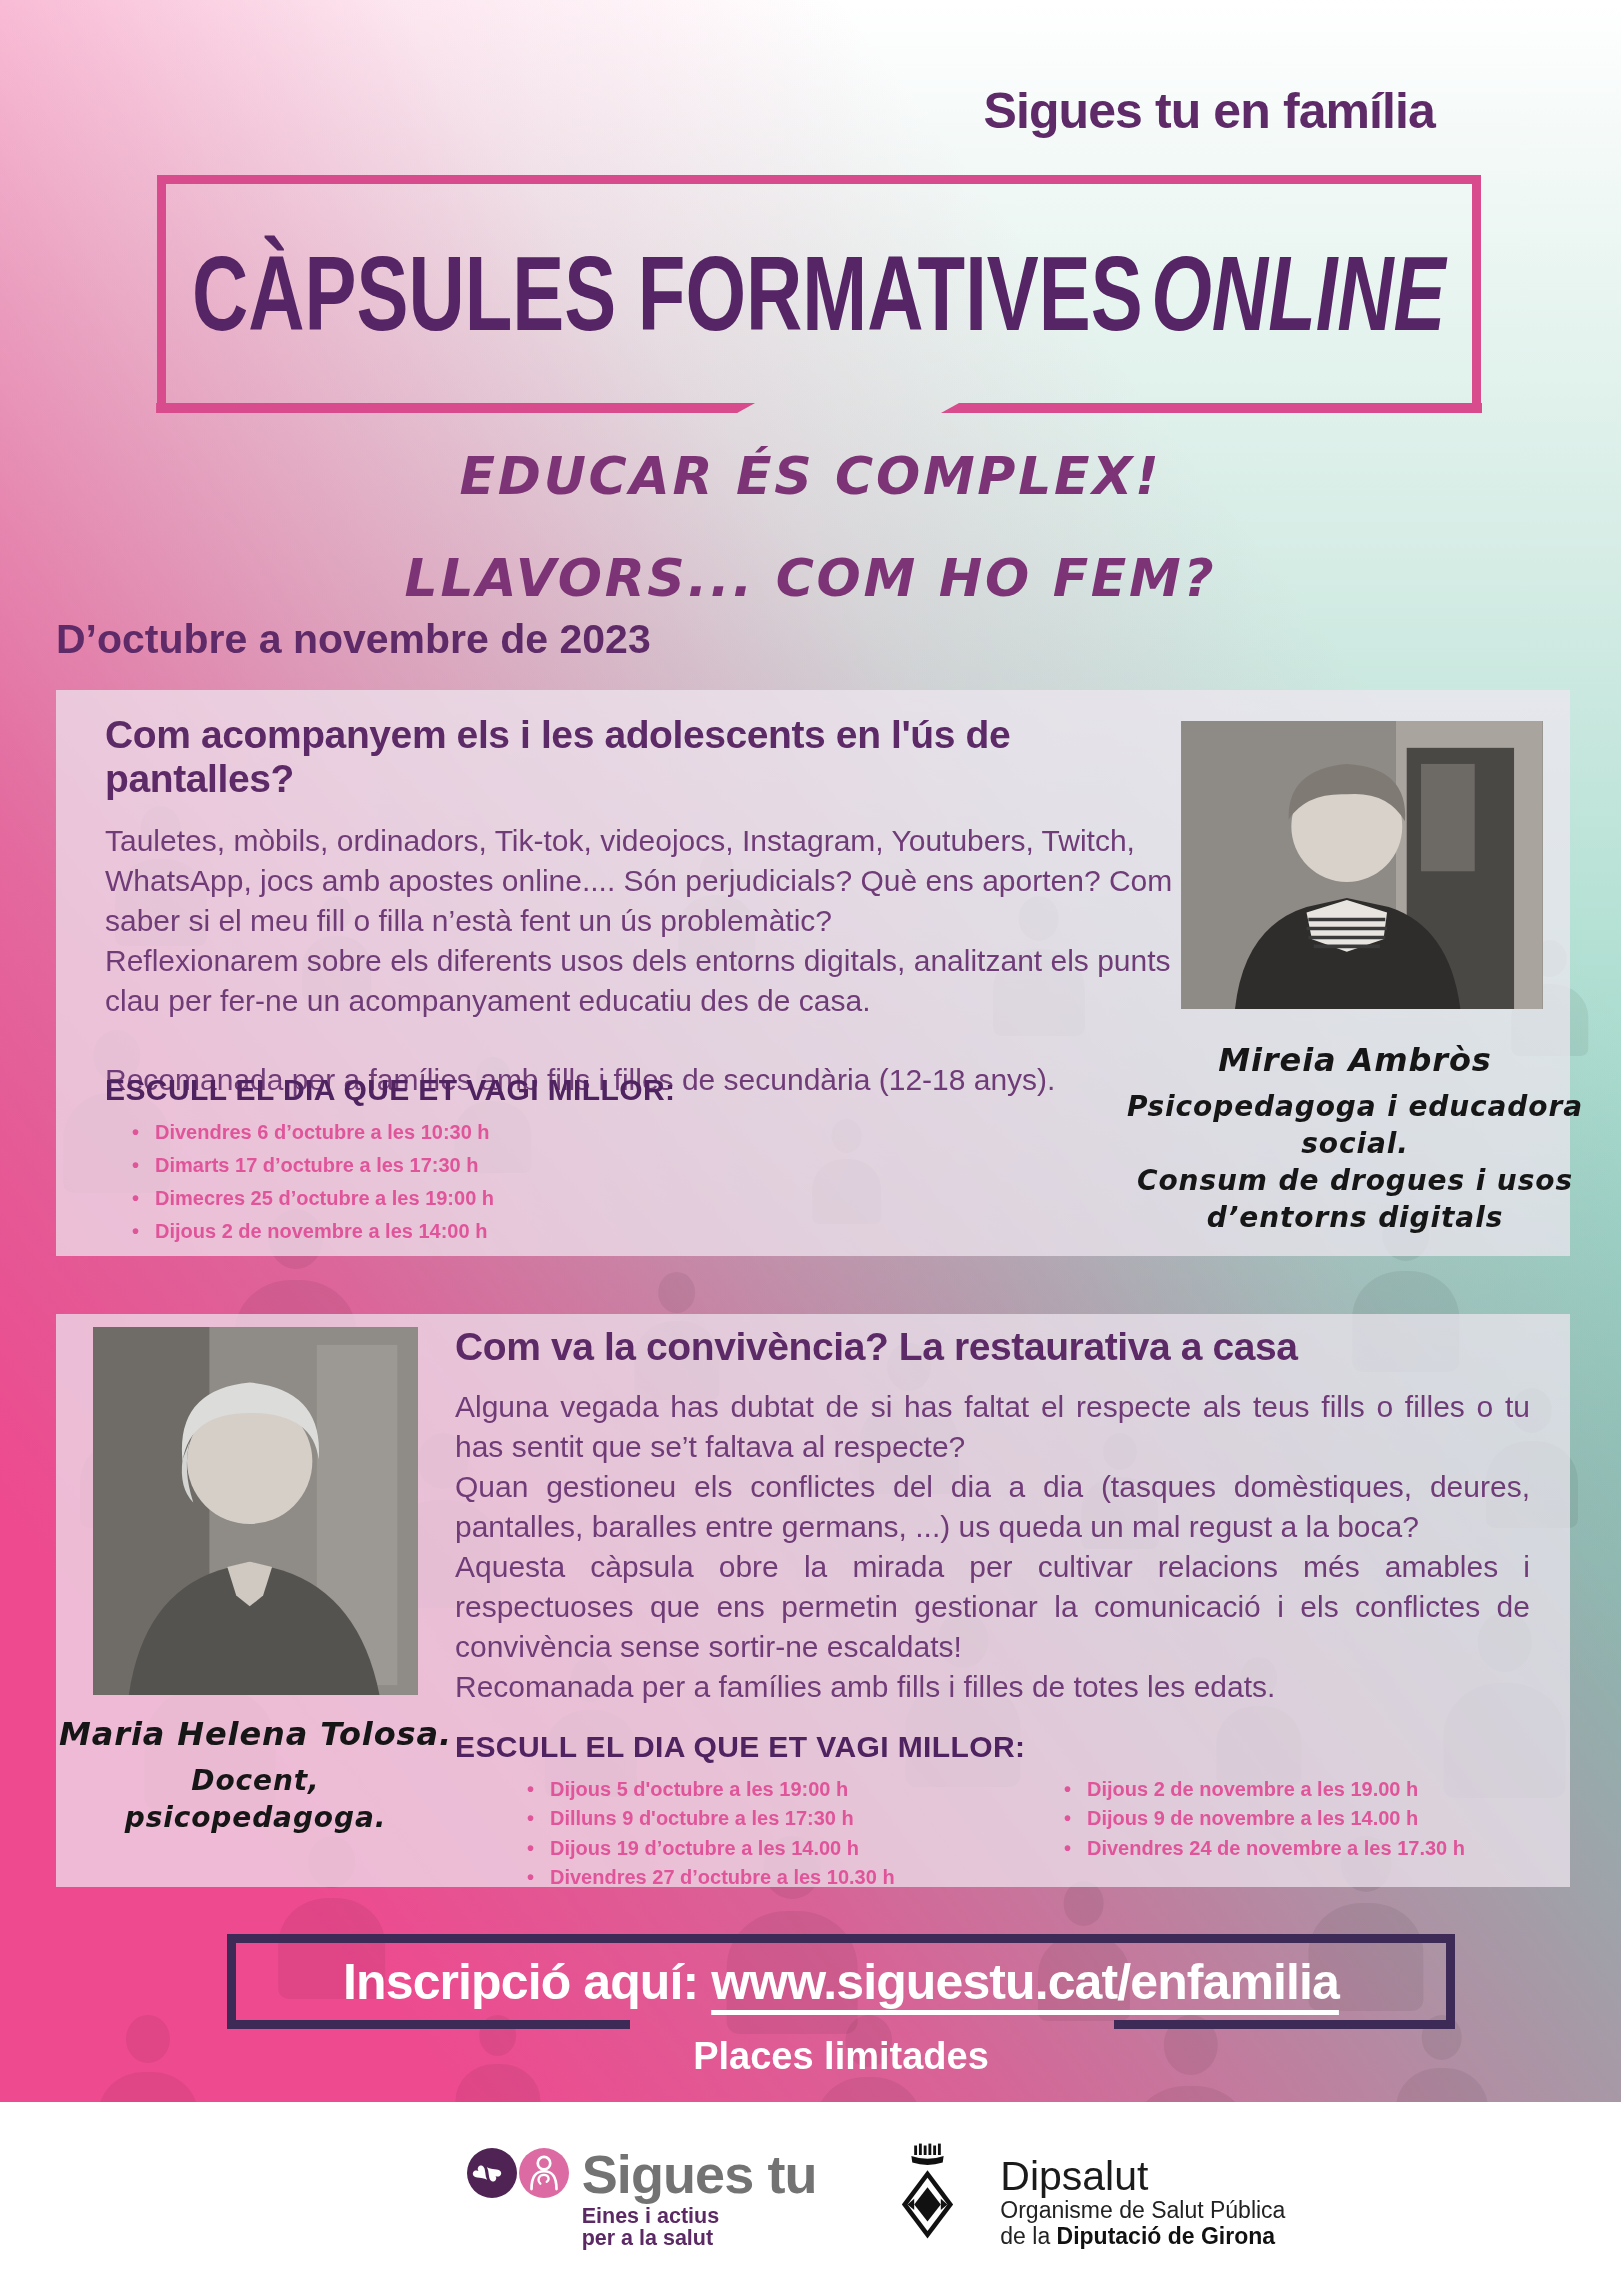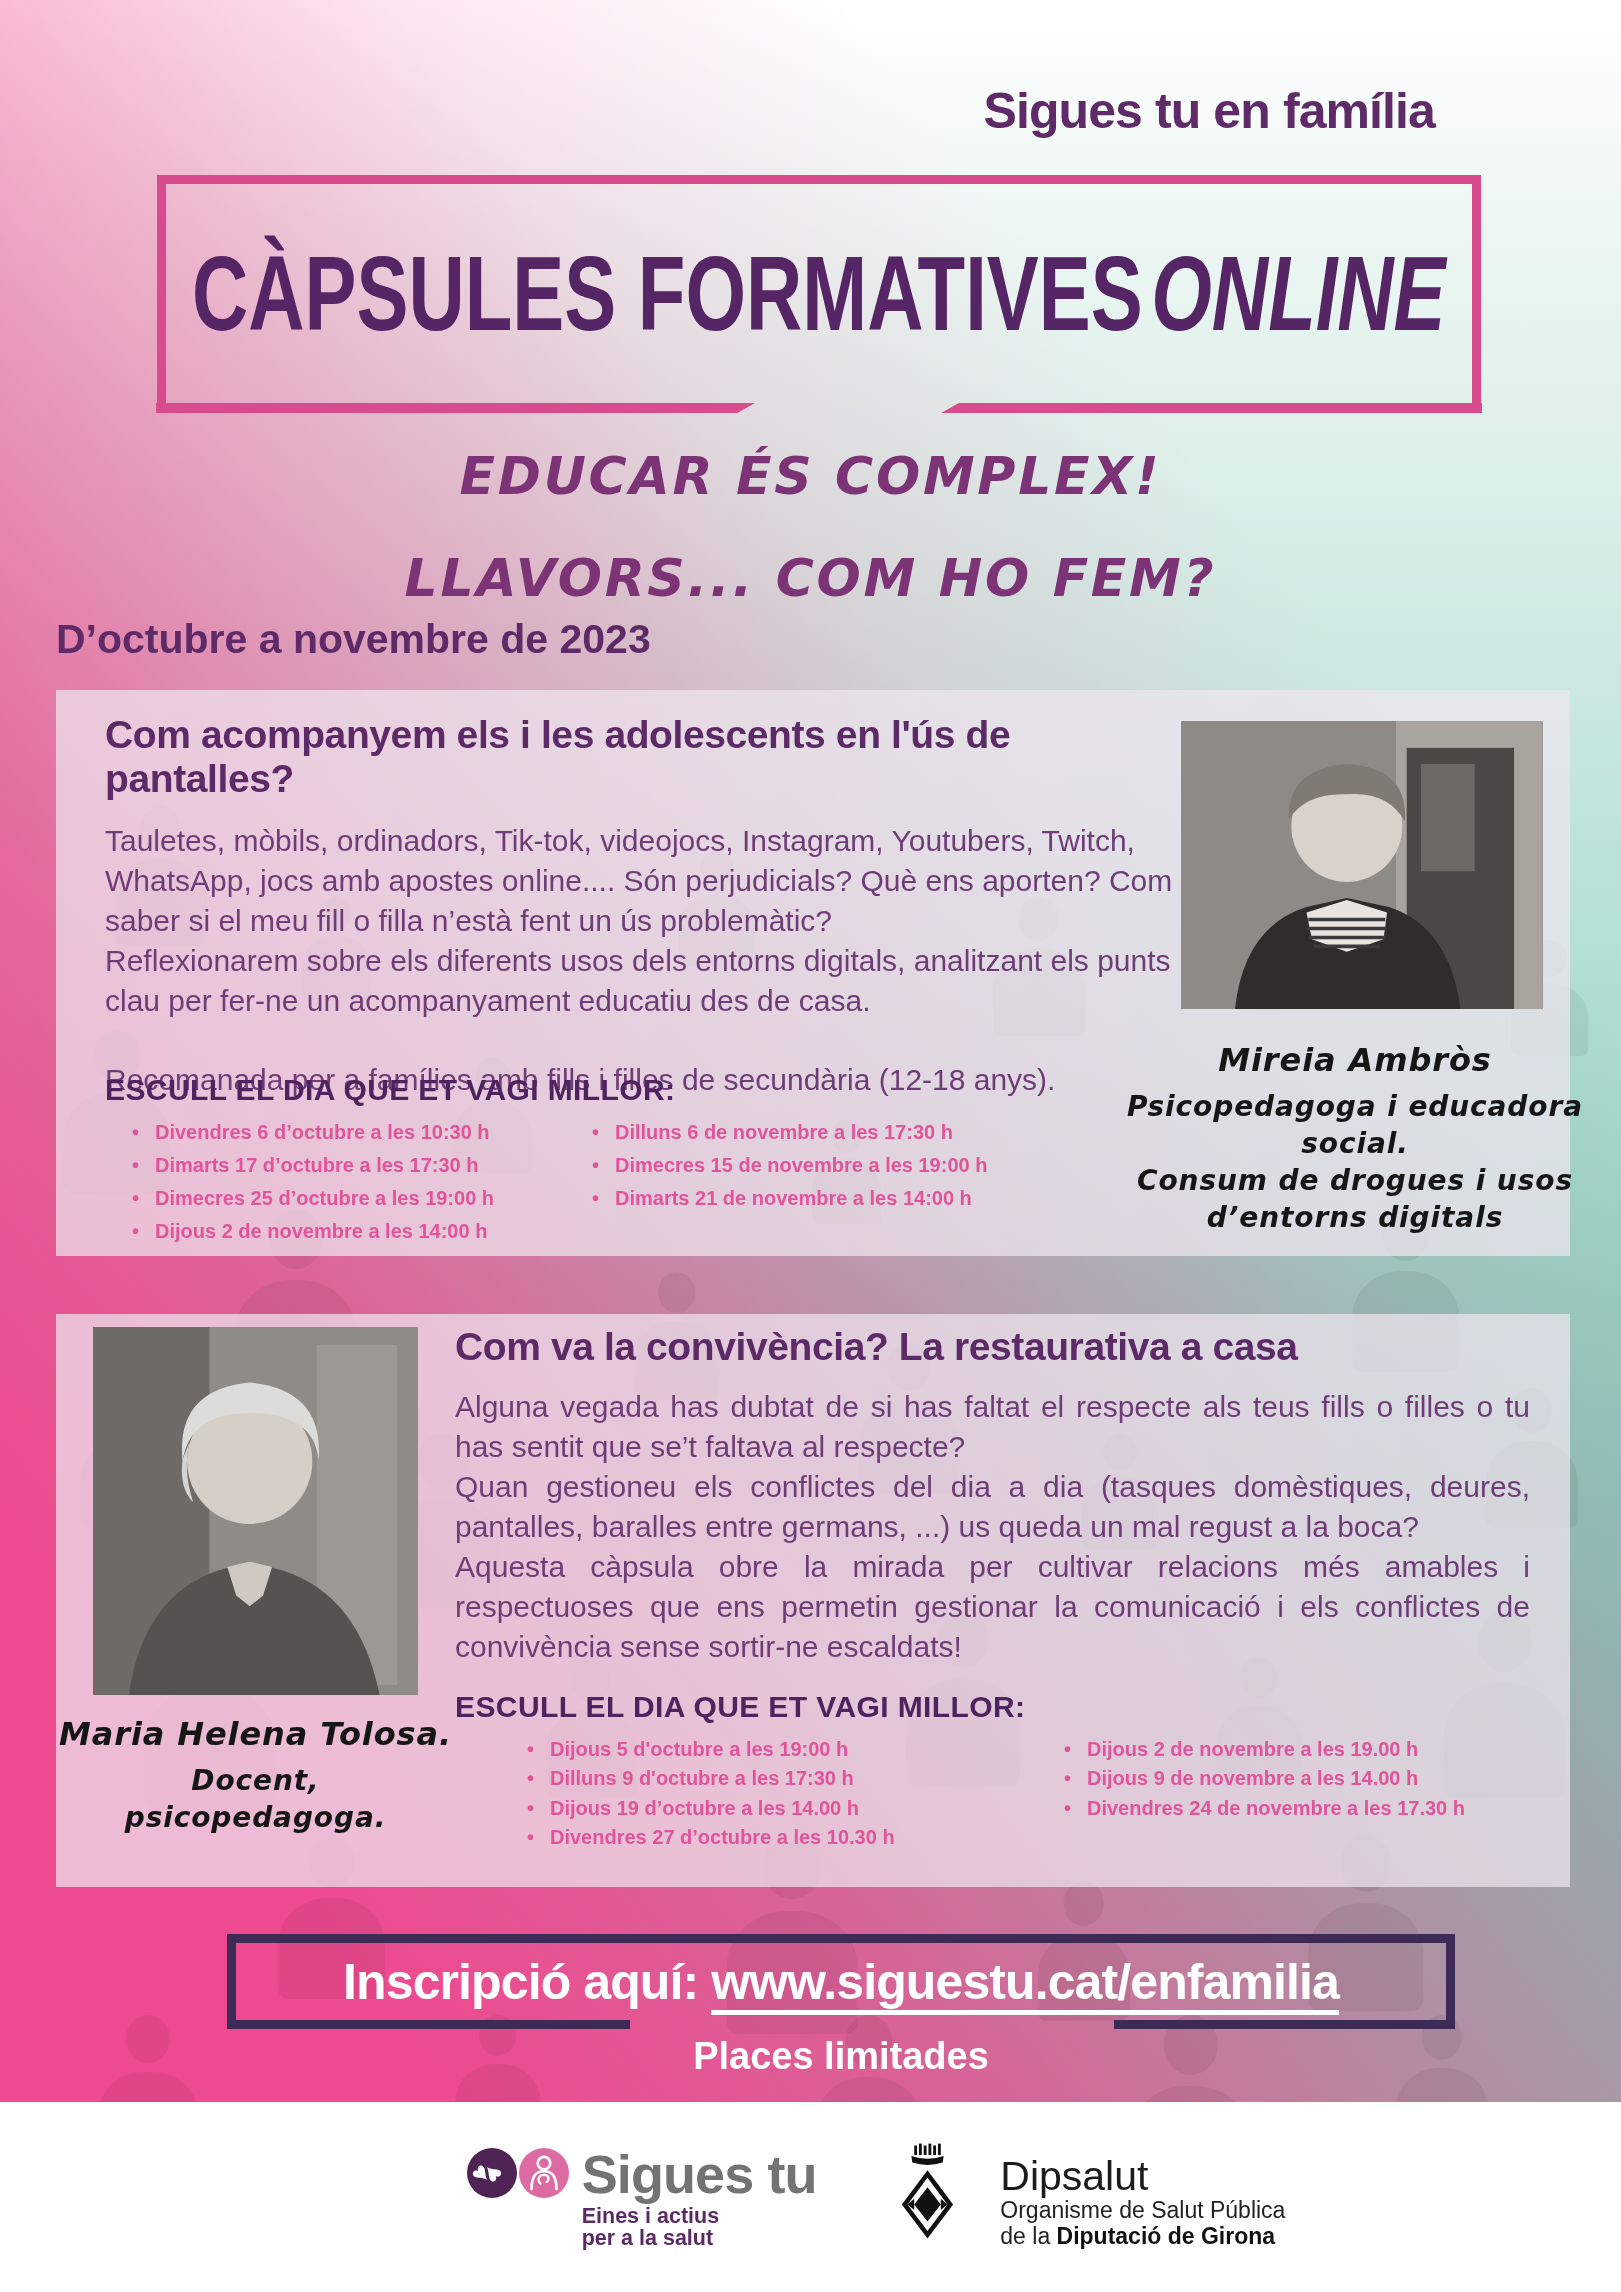--- a/index.html
+++ b/index.html
@@ -169,25 +169,20 @@
 
     <div class="sched">
       <div class="sched-label">ESCULL EL DIA QUE ET VAGI MILLOR:</div>
       <div class="sched-cols">
         <ul class="col1">
           <li>Divendres 6 d’octubre a les 10:30 h</li>
           <li>Dimarts 17 d’octubre a les 17:30 h</li>
           <li>Dimecres 25 d’octubre a les 19:00 h</li>
           <li>Dijous 2 de novembre a les 14:00 h</li>
         </ul>
-        <ul class="col2">
-          <li>Dilluns 6 de novembre a les 17:30 h</li>
-          <li>Dimecres 15 de novembre a les 19:00 h</li>
-          <li>Dimarts 21 de novembre a les 14:00 h</li>
-        </ul>
       </div>
     </div>
 
     <div class="photo-frame">
       <svg width="362" height="288" viewBox="0 0 404 322" xmlns="http://www.w3.org/2000/svg">
         <rect width="404" height="322" fill="#a9a49e"></rect>
         <rect x="0" y="0" width="240" height="322" fill="#8e8a85"></rect>
         <rect x="252" y="30" width="120" height="292" fill="#4a4845"></rect>
         <rect x="268" y="48" width="60" height="120" fill="#6d6a66"></rect>
         <circle cx="185" cy="118" r="62" fill="#d8d2cb"></circle>
@@ -222,20 +217,21 @@
     <div class="caption handwrite">
       <div class="cap-name">Maria Helena Tolosa.</div>
       <div class="cap-line">Docent, psicopedagoga.</div>
     </div>
 
     <div class="col-text">
       <div class="card-heading">Com va la convivència? La restaurativa a casa</div>
       <p class="body-text">Alguna vegada has dubtat de si has faltat el respecte als teus fills o filles o tu has sentit que se’t faltava al respecte?</p>
       <p class="body-text">Quan gestioneu els conflictes del dia a dia (tasques domèstiques, deures, pantalles, baralles entre germans, ...) us queda un mal regust a la boca?</p>
       <p class="body-text">Aquesta càpsula obre la mirada per cultivar relacions més amables i respectuoses que ens permetin gestionar la comunicació i els conflictes de convivència sense sortir-ne escaldats!</p>
+      <p class="body-text">Recomanada per a famílies amb fills i filles de totes les edats.</p>
 
       <div class="sched sched-block">
         <div class="sched-label">ESCULL EL DIA QUE ET VAGI MILLOR:</div>
         <div class="sched-cols">
           <ul class="col1">
             <li>Dijous 5 d'octubre a les 19:00 h</li>
             <li>Dilluns 9 d'octubre a les 17:30 h</li>
             <li>Dijous 19 d’octubre a les 14.00 h</li>
             <li>Divendres 27 d’octubre a les 10.30 h</li>
           </ul>

